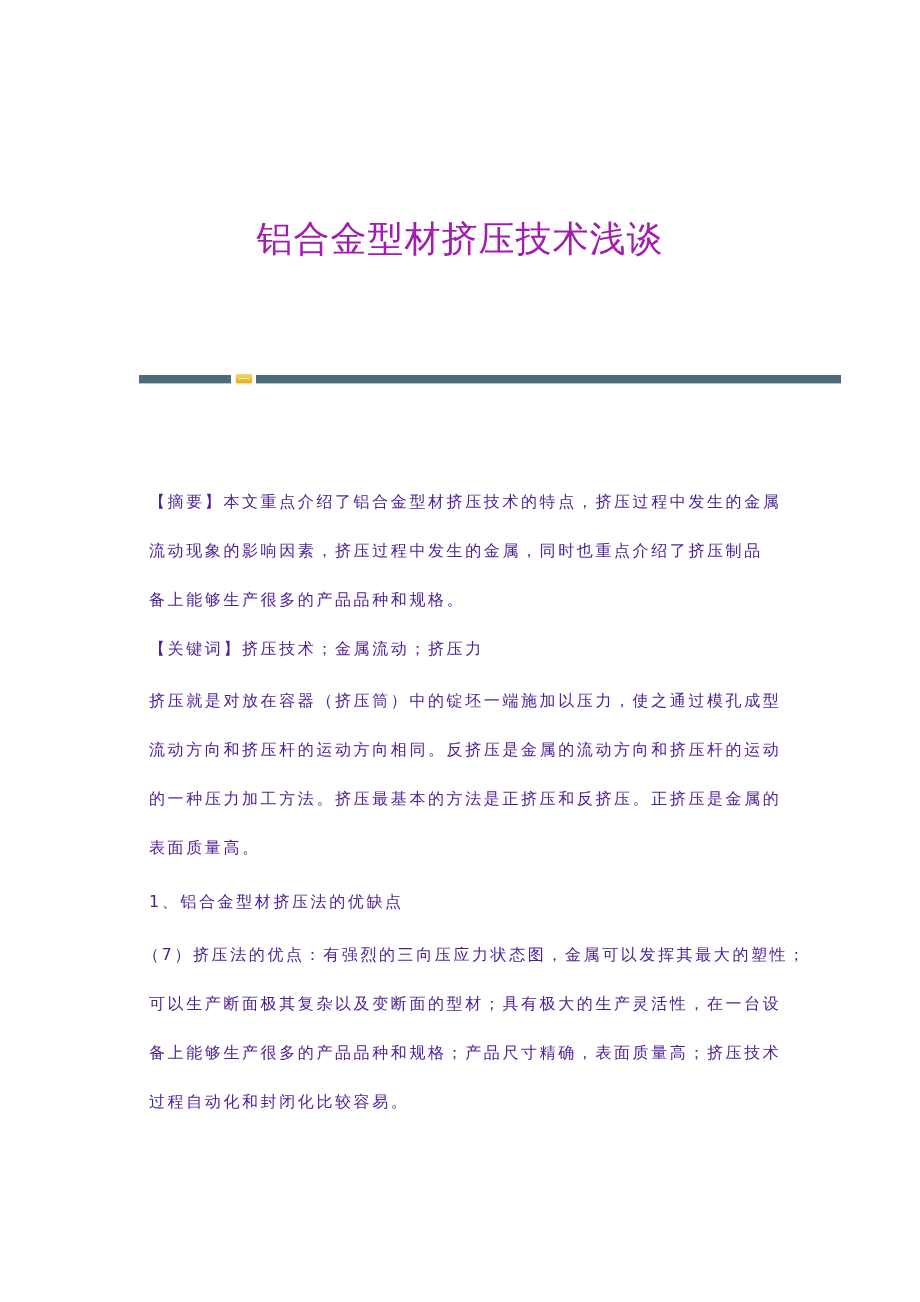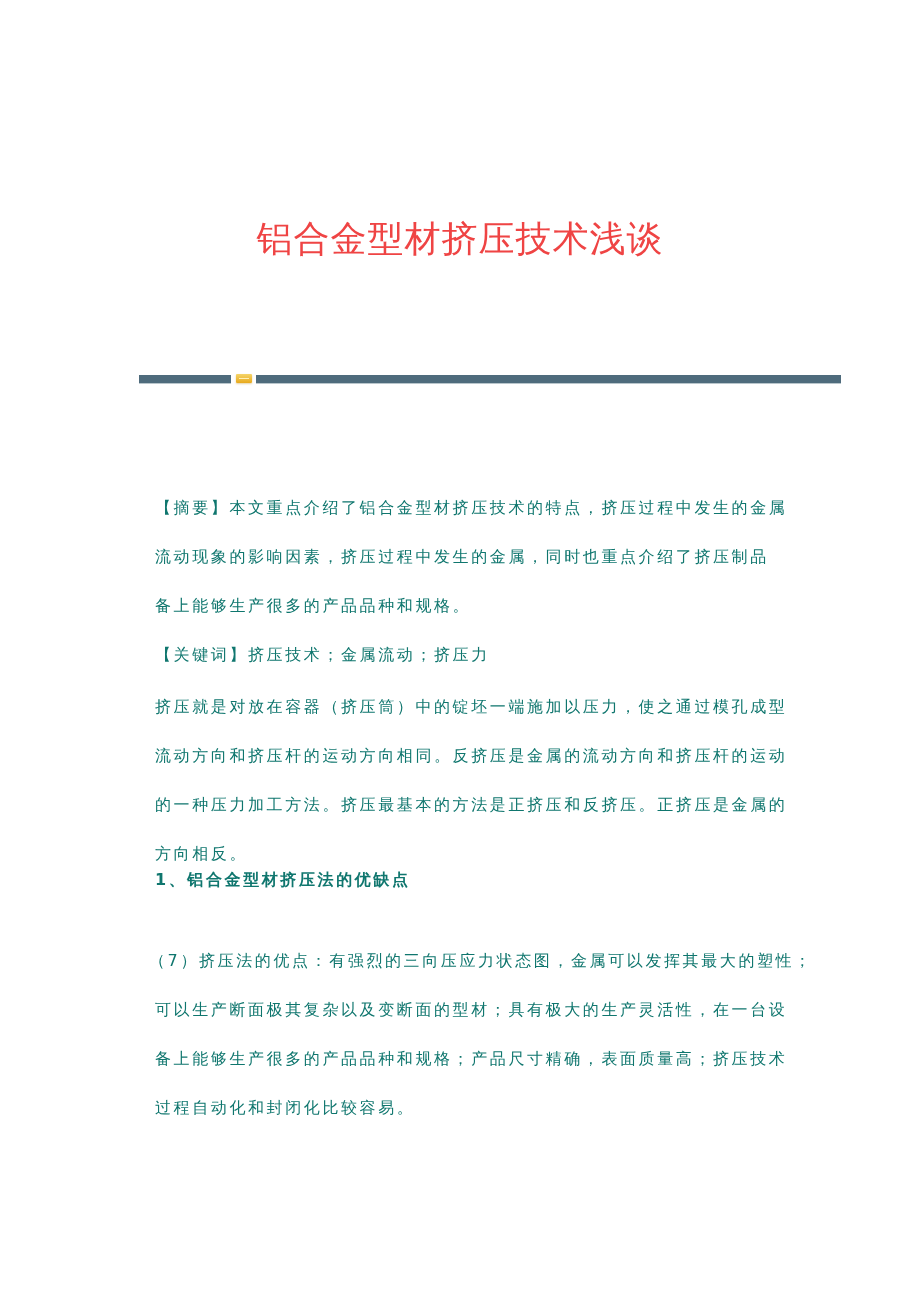--- a/index.html
+++ b/index.html
@@ -1,29 +1,29 @@
 <!DOCTYPE html>
 <html><head>
 <meta charset="utf-8">
 <style>
   html, body { margin: 0; padding: 0; background: #ffffff; }
   body { width: 920px; height: 1302px; position: relative; overflow: hidden;
          font-family: "DejaVu Serif", "Liberation Serif", serif; color: #1a1a1a; }
   .title { position: absolute; left: 0; width: 920px; top: 215px; text-align: center;
-           font-size: 36px; letter-spacing: 1px; font-family: "DejaVu Sans", sans-serif; color: #ef4444; }
+           font-size: 36px; letter-spacing: 1px; font-family: "DejaVu Sans", sans-serif; color: #a21caf; }
   .rule-left { position: absolute; left: 139px; top: 375px; width: 92px; height: 8px; background: #4e6b7c;
                box-shadow: 0 1px 0 #b9c6cc; }
   .rule-gem { position: absolute; left: 236px; top: 374px; width: 16px; height: 9px;
               background: linear-gradient(#f5d56a, #e8a91c); border-radius: 1px;
               box-shadow: 0 1px 2px rgba(180,130,0,0.35); }
   .rule-gem::after { content: ""; position: absolute; left: 3px; right: 3px; top: 4px; height: 1px; background: #fff1b8; }
   .rule-right { position: absolute; left: 256px; top: 375px; width: 585px; height: 8px; background: #4e6b7c;
                 box-shadow: 0 1px 0 #b9c6cc; }
   .para { position: absolute; left: 139px; width: 660px; font-size: 16px; line-height: 49px;
-          letter-spacing: 2.6px; margin: 16px; font-family: "DejaVu Sans", sans-serif; color: #0f766e; }
+          letter-spacing: 2.6px; margin: 10px; font-family: "DejaVu Sans", sans-serif; color: #4c1d95; }
   .line { display: block; white-space: nowrap; }
 </style>
 </head>
 <body>
 
 <h1 class="title" style="margin:0;font-weight:normal;">铝合金型材挤压技术浅谈</h1>
 
 <div>
   <div class="rule-left"></div>
   <div class="rule-gem"></div>
@@ -37,24 +37,24 @@
 </p>
 
 <p class="para" style="top:614px;">
   <span class="line">【关键词】挤压技术；金属流动；挤压力</span>
 </p>
 
 <p class="para" style="top:666px;font-family:Liberation Serif, serif;">
   <span class="line">挤压就是对放在容器（挤压筒）中的锭坯一端施加以压力，使之通过模孔成型</span>
   <span class="line">流动方向和挤压杆的运动方向相同。反挤压是金属的流动方向和挤压杆的运动</span>
   <span class="line">的一种压力加工方法。挤压最基本的方法是正挤压和反挤压。正挤压是金属的</span>
-  <span class="line">方向相反。</span>
+  <span class="line">表面质量高。</span>
 </p>
 
-<p class="para" style="top:839px;font-weight:bold;">
+<p class="para" style="top:867px;">
   <span class="line">1、铝合金型材挤压法的优缺点</span>
 </p>
 
 <p class="para" style="top:920px; width:680px;">
   <span class="line" style="margin-left:-6px;">（7）挤压法的优点：有强烈的三向压应力状态图，金属可以发挥其最大的塑性；</span>
   <span class="line">可以生产断面极其复杂以及变断面的型材；具有极大的生产灵活性，在一台设</span>
   <span class="line">备上能够生产很多的产品品种和规格；产品尺寸精确，表面质量高；挤压技术</span>
   <span class="line">过程自动化和封闭化比较容易。</span>
 </p>
 

